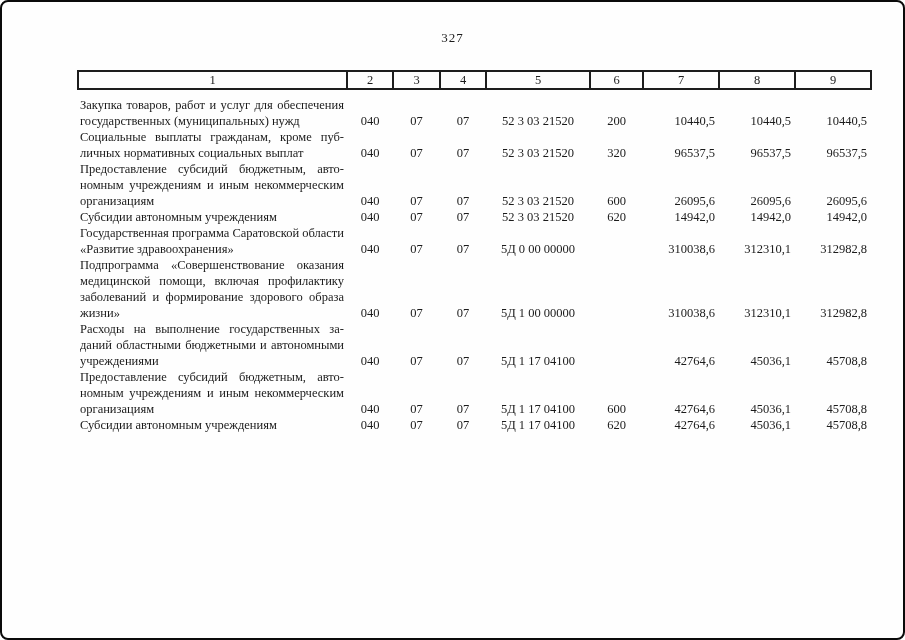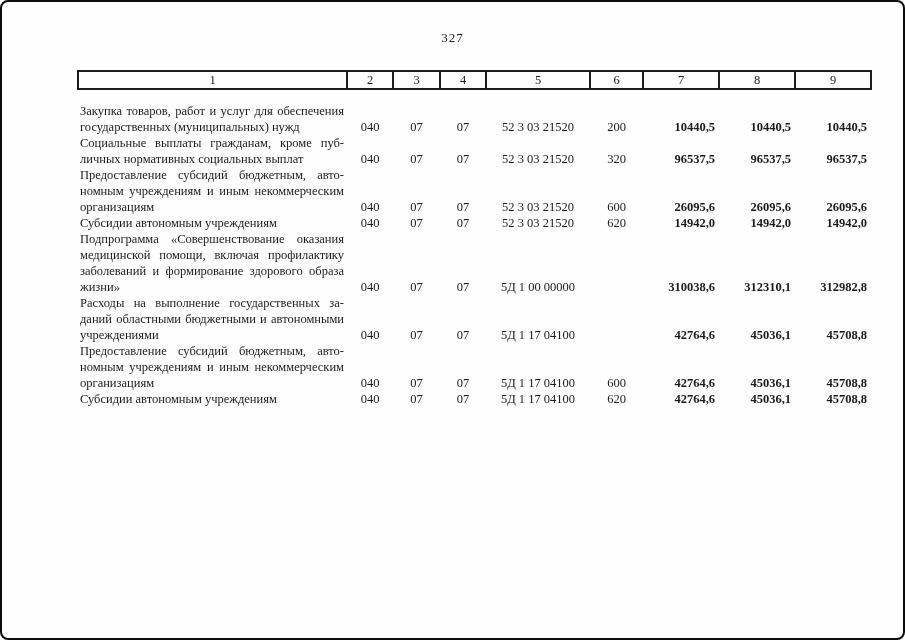--- a/index.html
+++ b/index.html
@@ -62,24 +62,24 @@
     border: none;
     vertical-align: bottom;
   }
   tbody td.c1 {
     vertical-align: top;
     text-align: justify;
     padding: 0 3px 0 2px;
     hyphens: manual;
     -webkit-hyphens: manual;
   }
-  tbody tr:first-child td.c1 { padding-top: 13px; }
+  tbody tr:first-child td.c1 { padding-top: 7px; }
   tbody tr:first-child td { padding-top: 3px; }
   tbody td.cc { text-align: center; }
-  tbody td.cr { text-align: right; padding-right: 4px; font-weight: bold; }
+  tbody td.cr { text-align: right; padding-right: 4px; }
 </style>
 </head>
 <body>
 
 <div class="page">
   <div class="page-number">327</div>
 
   <table class="budget">
     <colgroup>
       <col class="w1">
@@ -144,20 +144,31 @@
       <td class="cc">040</td>
       <td class="cc">07</td>
       <td class="cc">07</td>
       <td class="cc">52 3 03 21520</td>
       <td class="cc">620</td>
       <td class="cr">14942,0</td>
       <td class="cr">14942,0</td>
       <td class="cr">14942,0</td>
     </tr>
         <tr>
+      <td class="c1">Государственная программа Саратовской об­ласти «Развитие здравоохранения»</td>
+      <td class="cc">040</td>
+      <td class="cc">07</td>
+      <td class="cc">07</td>
+      <td class="cc">5Д 0 00 00000</td>
+      <td class="cc"></td>
+      <td class="cr">310038,6</td>
+      <td class="cr">312310,1</td>
+      <td class="cr">312982,8</td>
+    </tr>
+        <tr>
       <td class="c1">Подпрограмма «Совершенствование оказания медицинской помощи, включая профилакти­ку заболеваний и формирование здорового образа жизни»</td>
       <td class="cc">040</td>
       <td class="cc">07</td>
       <td class="cc">07</td>
       <td class="cc">5Д 1 00 00000</td>
       <td class="cc"></td>
       <td class="cr">310038,6</td>
       <td class="cr">312310,1</td>
       <td class="cr">312982,8</td>
     </tr>

